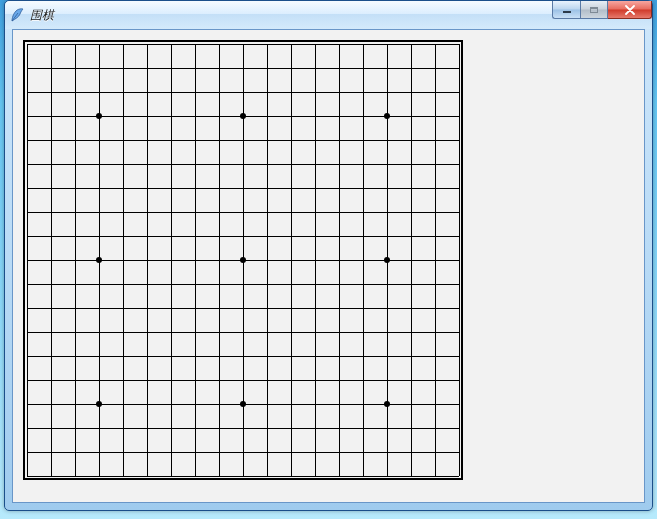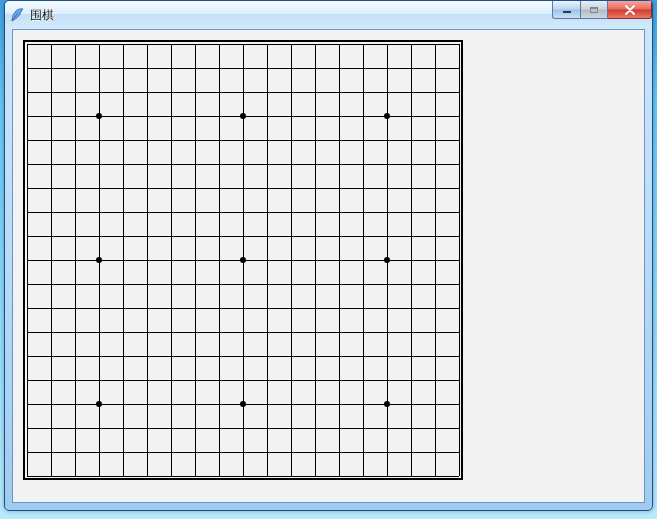--- a/index.html
+++ b/index.html
@@ -17,20 +17,21 @@
     position: absolute;
     left: 4px;
     top: 0px;
     width: 649px;
     height: 511px;
     box-sizing: border-box;
     border: 1px solid #1b4f8a;
     border-radius: 5px;
     background: linear-gradient(to bottom, #cfe7fb 0%, #b9dbf6 50%, #9fcbee 100%);
     box-shadow: 0 0 4px rgba(0,0,0,0.3);
+    font-style: italic;
   }
 
   .titlebar {
     position: relative;
     height: 28px;
     display: flex;
     align-items: center;
     padding: 0 4px;
     background: linear-gradient(to bottom, #f6fbff 0%, #dceefe 45%, #c3dff7 46%, #d4eafb 100%);
     border-top-left-radius: 5px;

